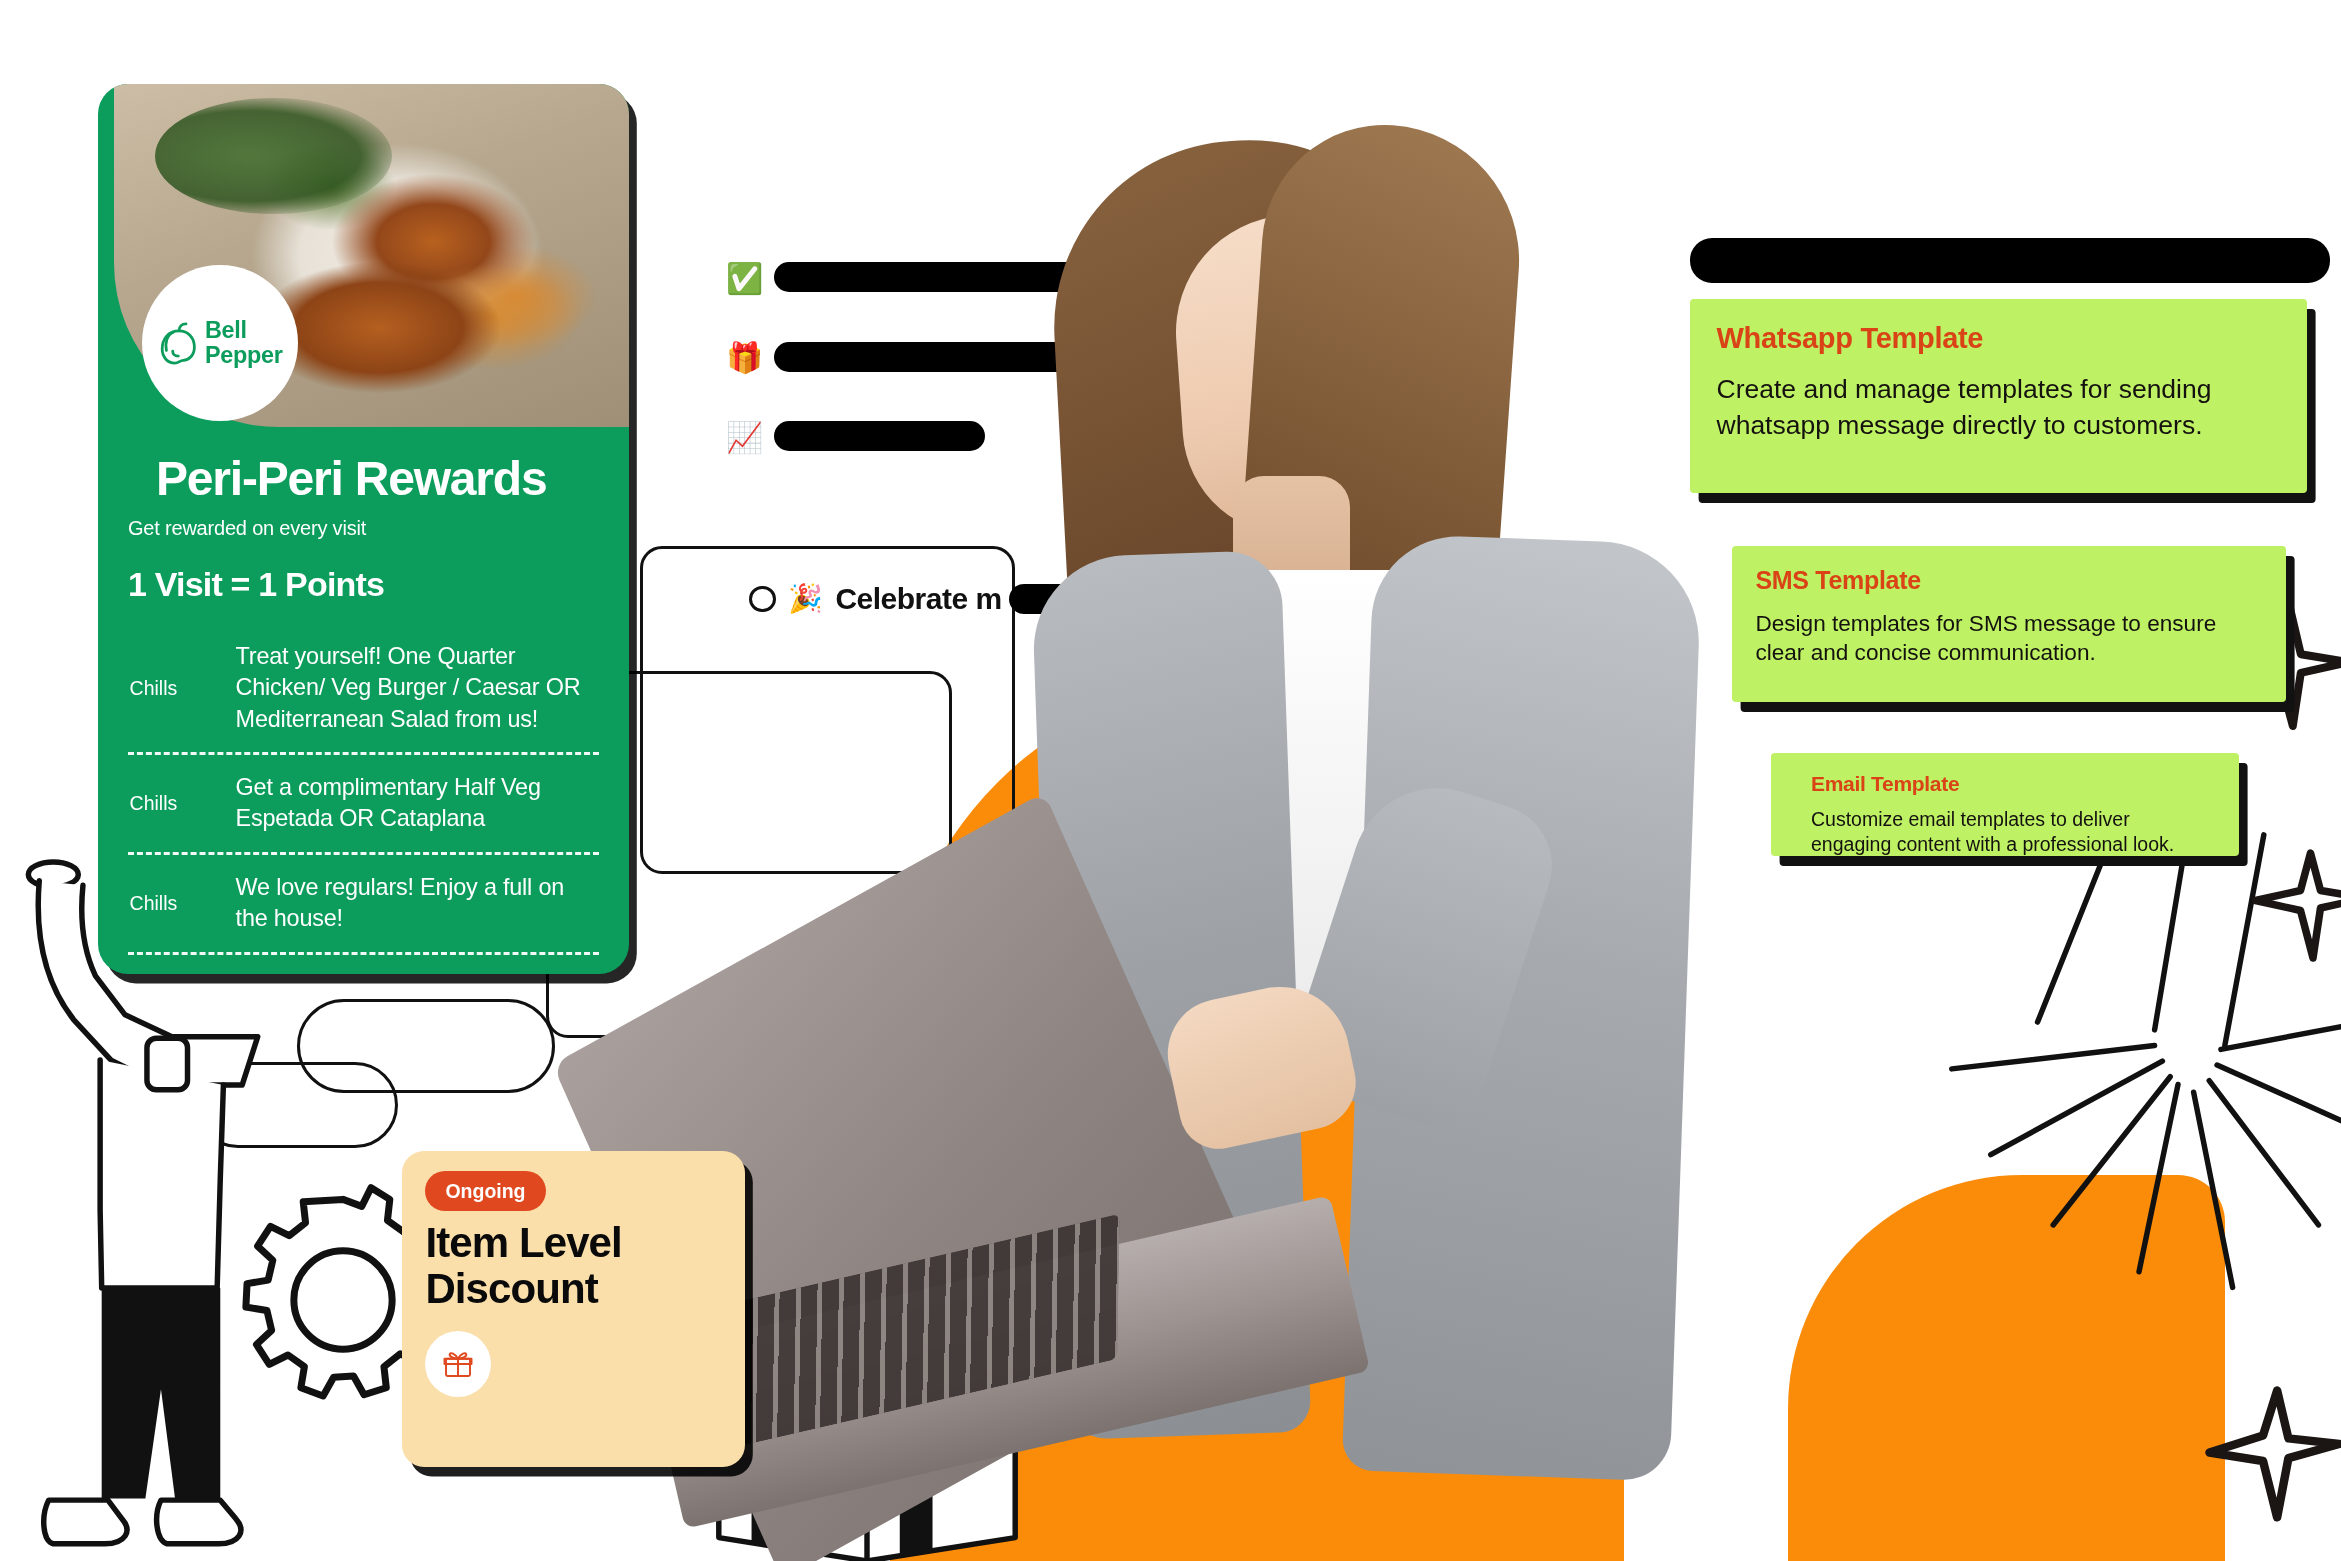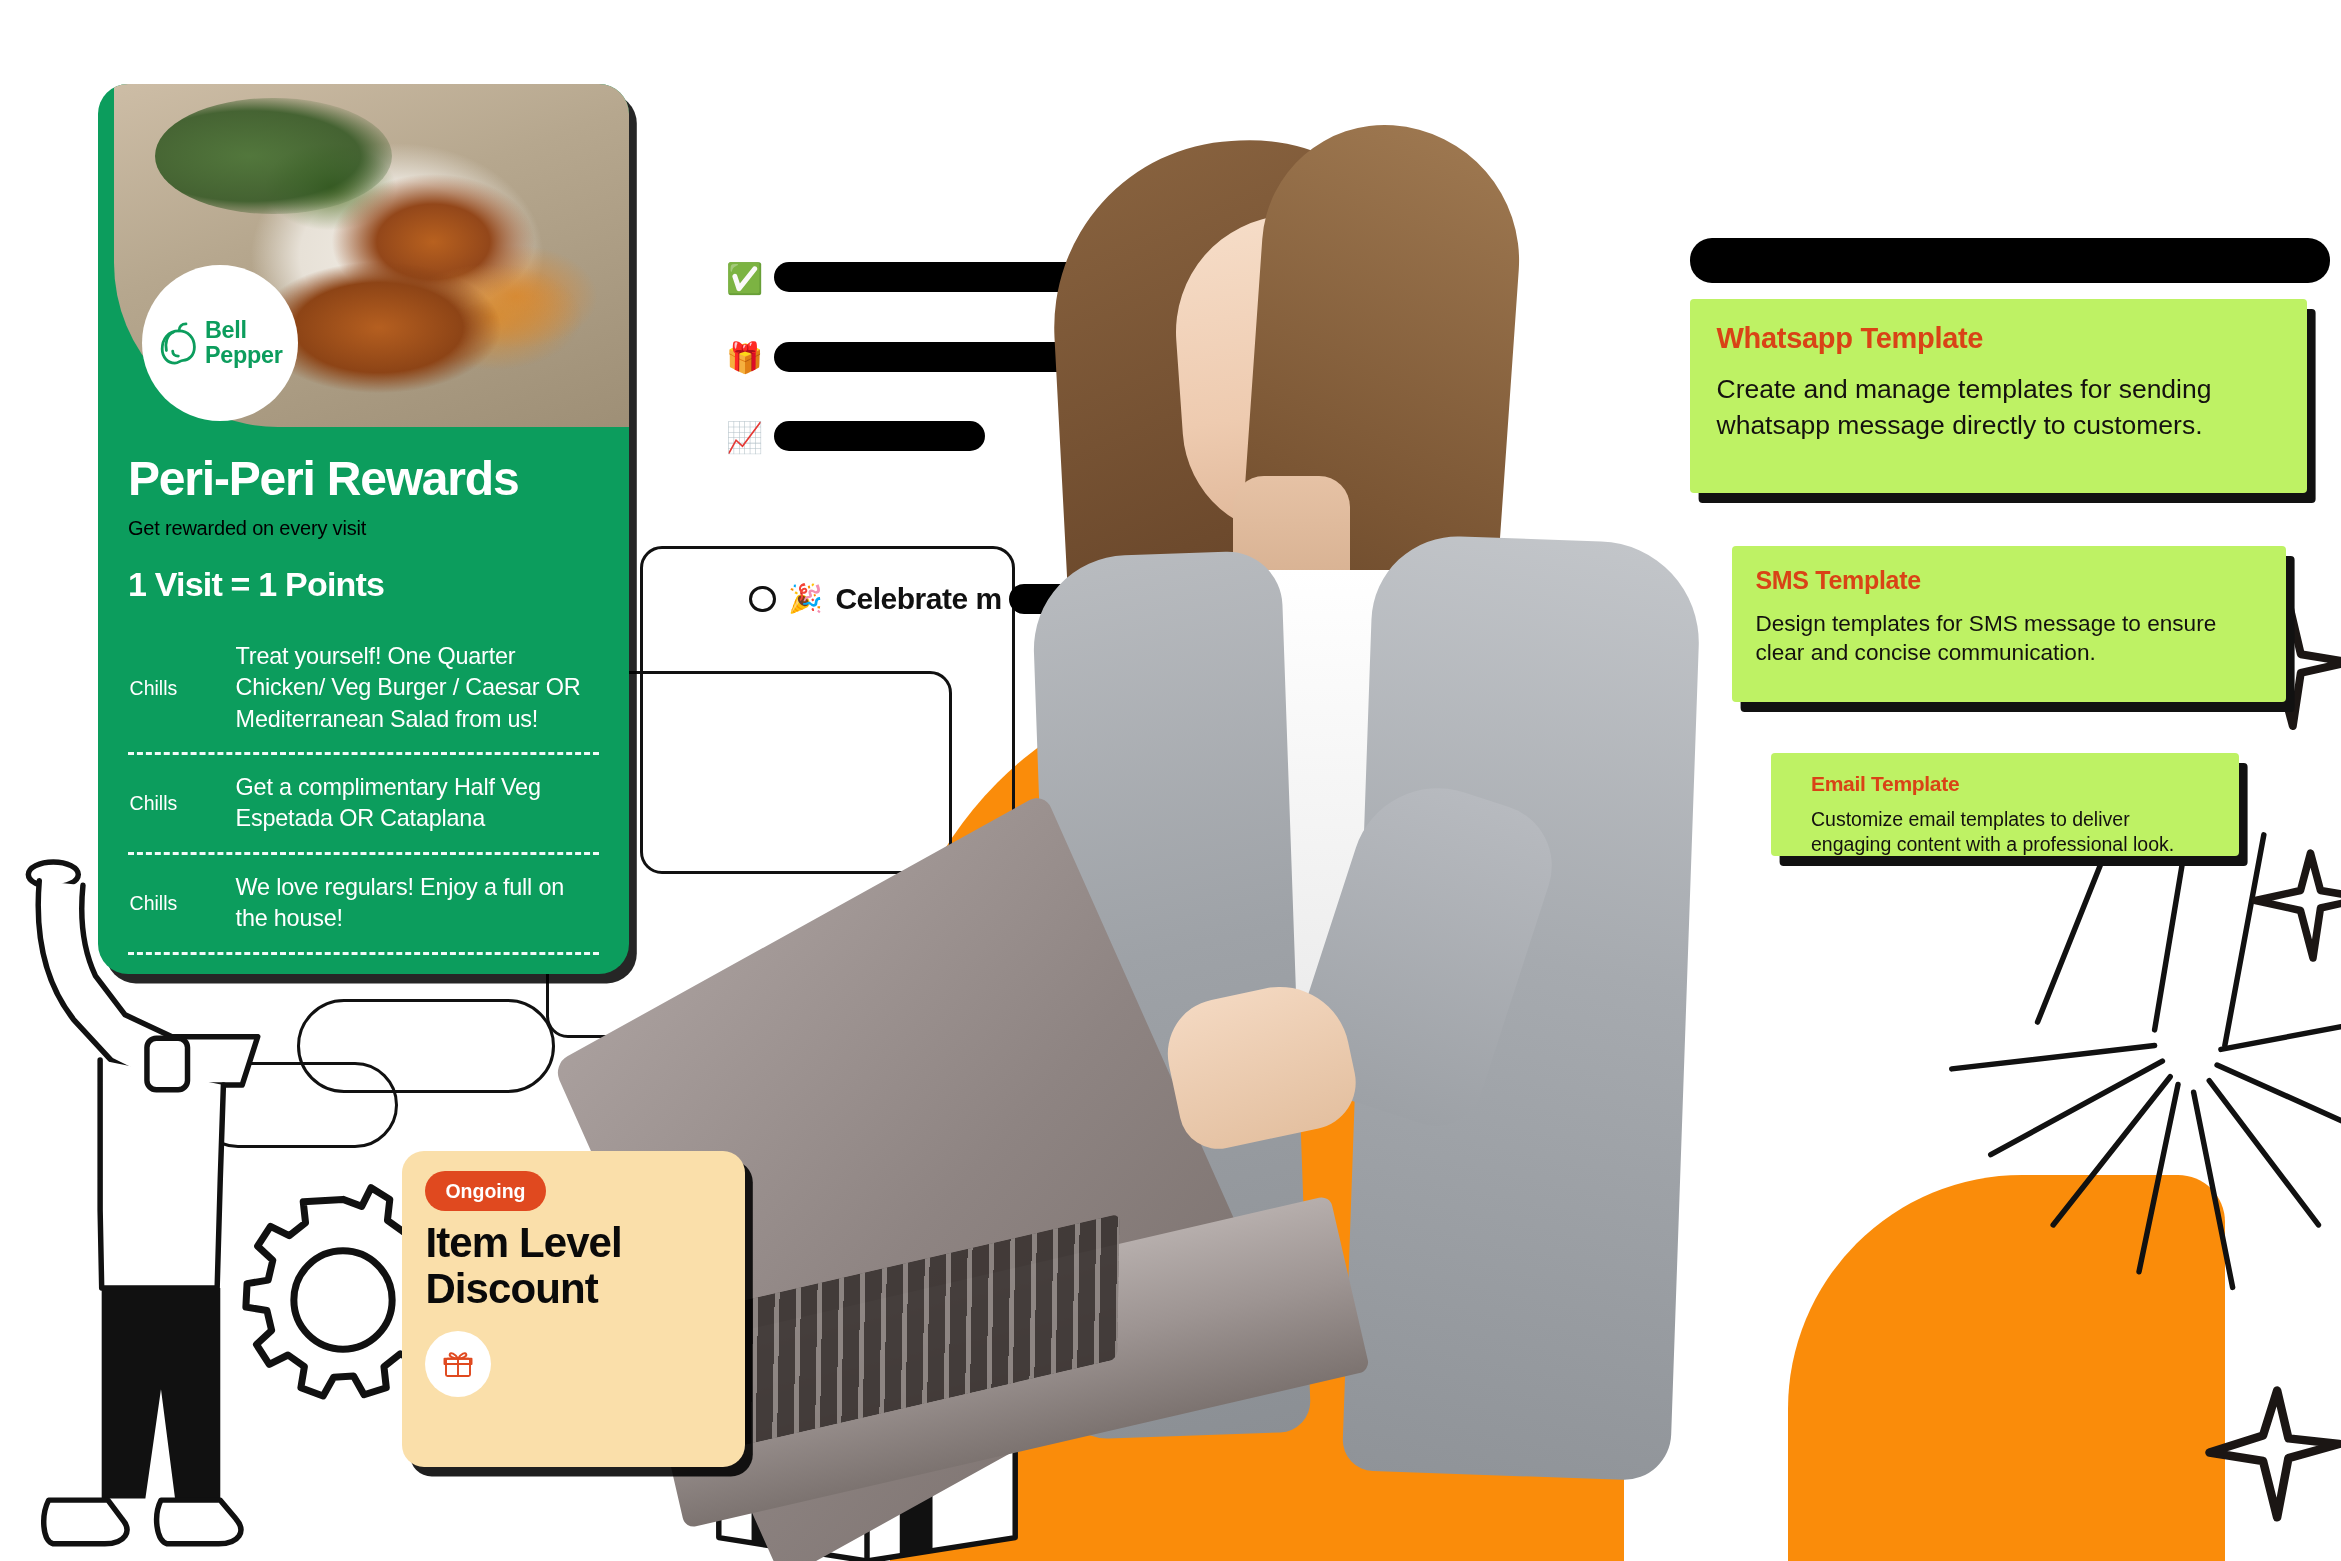--- a/index.html
+++ b/index.html
@@ -59,22 +59,22 @@
   #brand-badge {
     position:absolute; left:44px; top:181px; width:156px; height:156px;
     background:#ffffff; border-radius:50%;
     display:flex; align-items:center; justify-content:center; gap:5.5px;
   }
   #brand-badge .pepper { width:42px; height:45px; flex:none; }
   #brand-badge .brand-text {
     color:#0C9D5D; font-weight:700; font-size:23.4px; line-height:1.06; letter-spacing:-0.3px;
   }
   #loyalty-body { position:absolute; left:0; top:367px; width:100%; padding:0 30px; }
-  #loyalty-title { color:#fff; font-size:48px; font-weight:800; letter-spacing:-1.2px; }
-  #loyalty-sub   { color:#000000; font-size:20px; font-weight:400; margin-top:11px; letter-spacing:-0.2px; }
+  #loyalty-title { color:#fff; font-size:48px; font-weight:800; letter-spacing:-1.2px;margin-left:28px; }
+  #loyalty-sub   { color:#ffffff; font-size:20px; font-weight:400; margin-top:11px; letter-spacing:-0.2px; }
   #loyalty-rate  { color:#fff; font-size:34px; font-weight:800; margin-top:25px; letter-spacing:-0.8px; }
   #reward-rows { margin-top:17px; }
   .reward-row {
     display:flex; align-items:center; gap:14px;
     padding:17px 0 17px 1.6px;
     border-bottom:3.1px dashed rgba(255,255,255,0.95);
   }
   .reward-row:first-child { border-top:3.1px dashed rgba(255,255,255,0.0); }
   .reward-tier { color:#fff; font-size:19.5px; width:92px; flex:none; }
   .reward-desc { color:#fff; font-size:23.4px; line-height:1.34; letter-spacing:-0.2px; }

